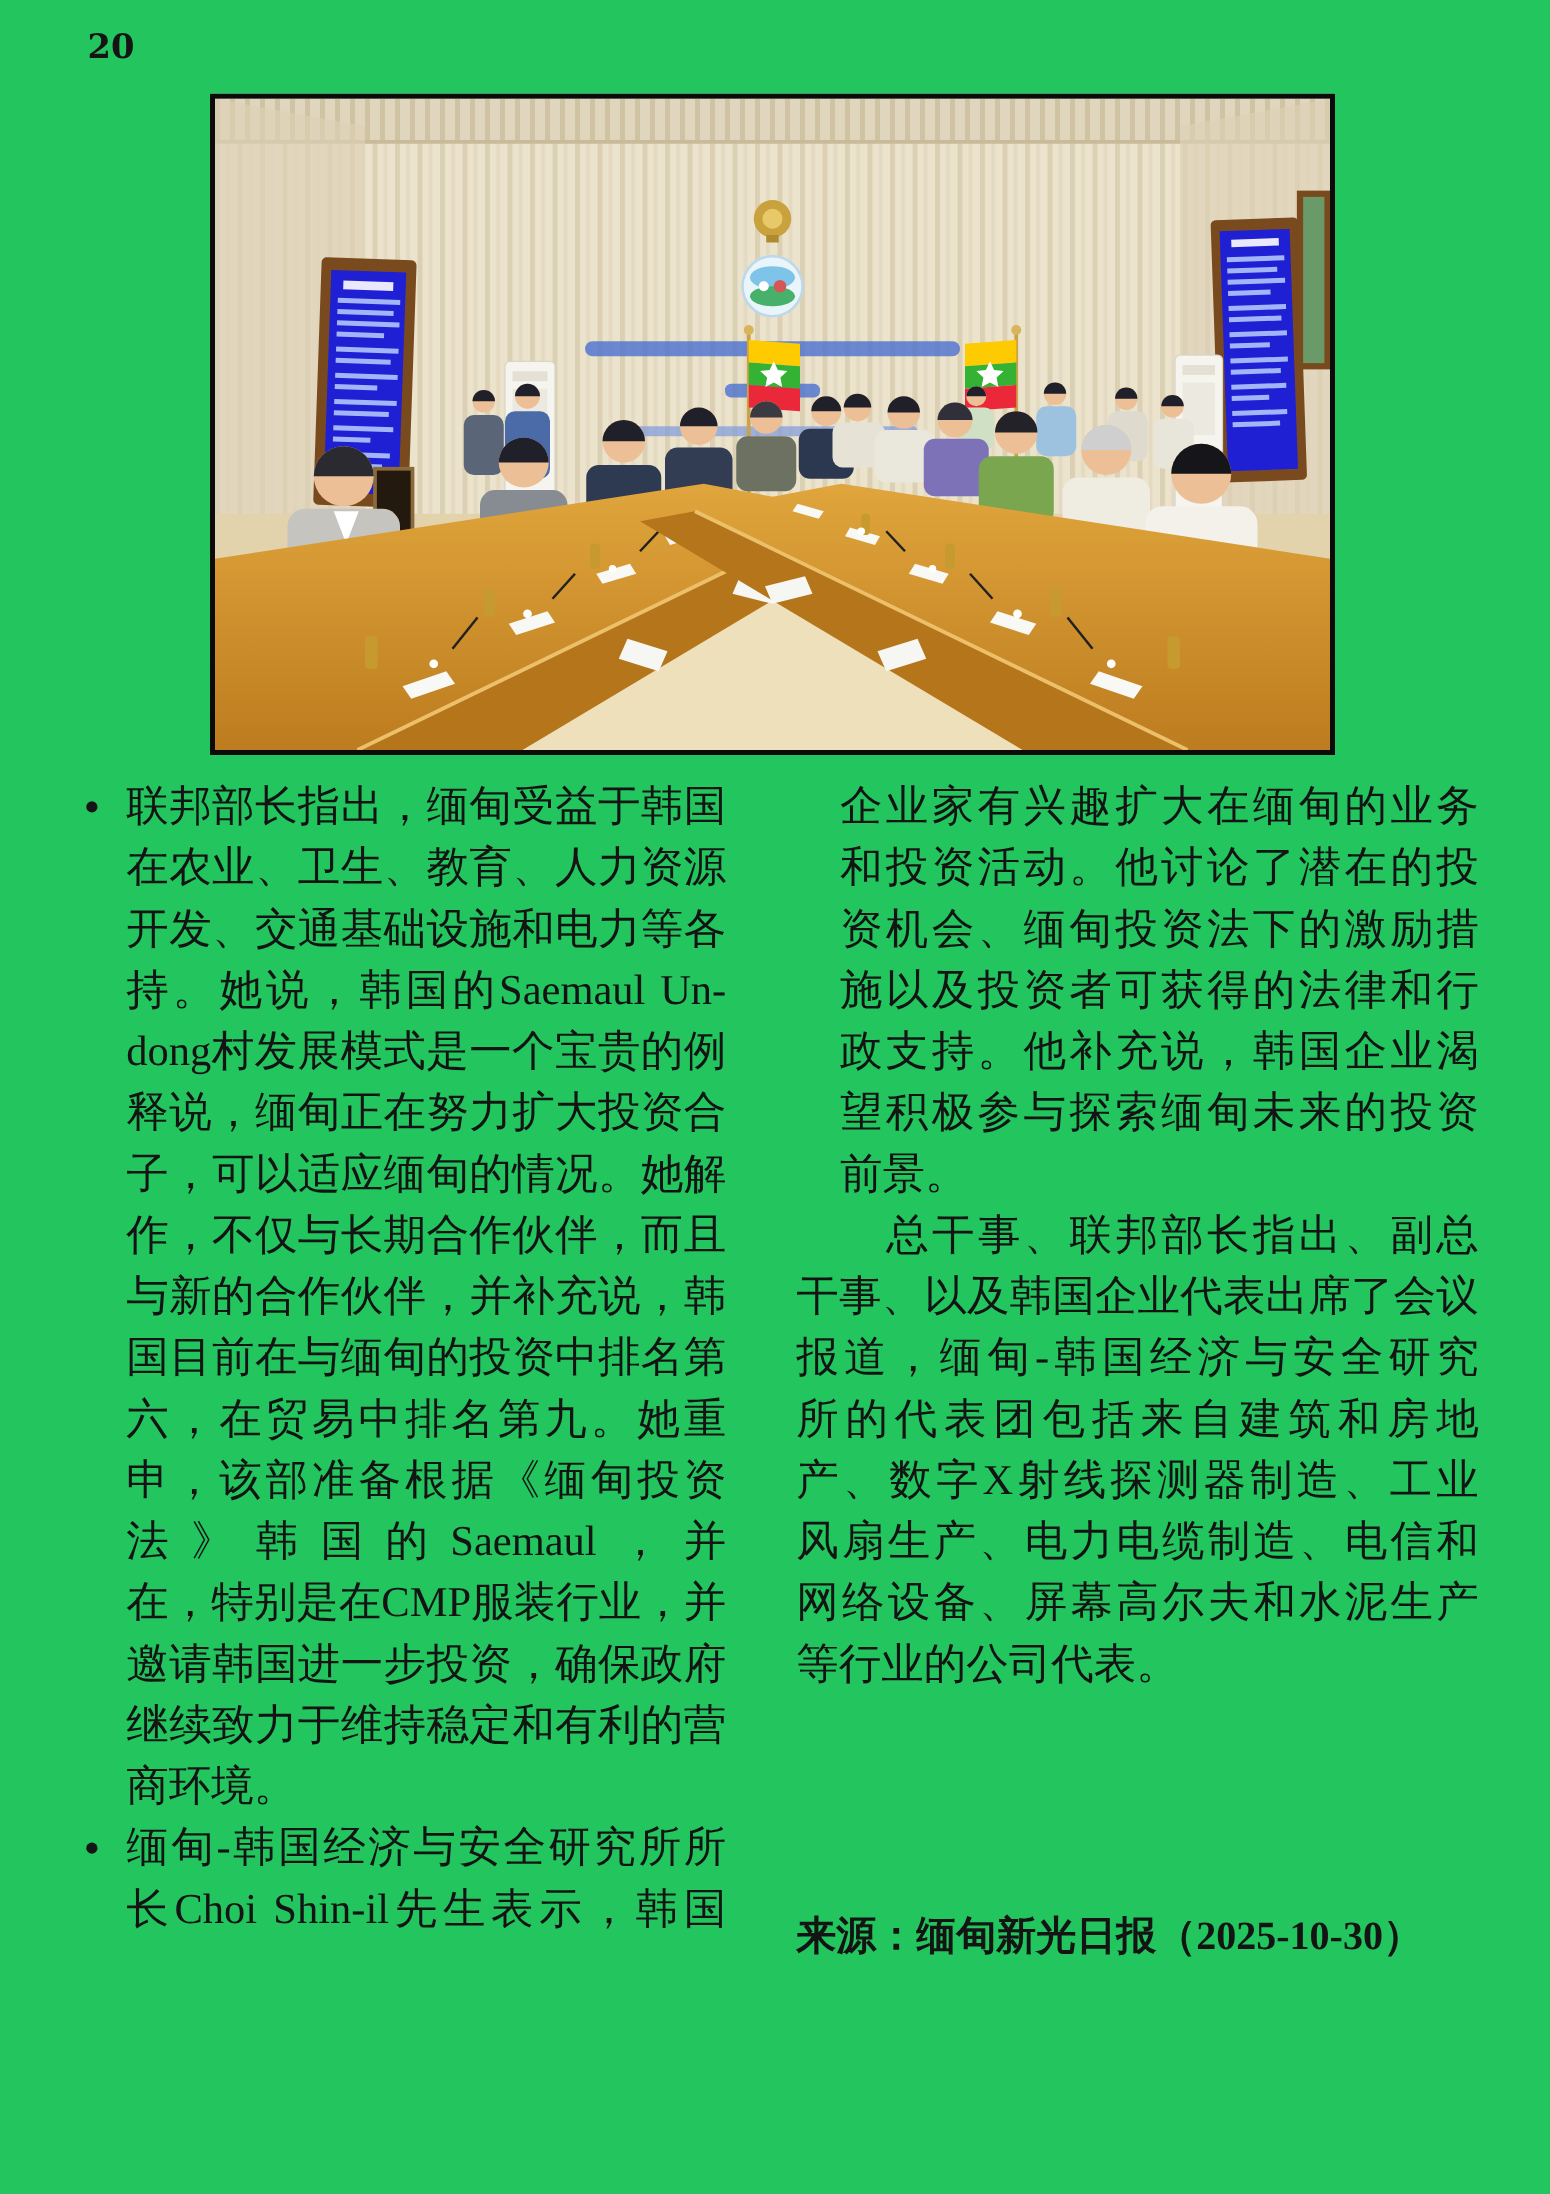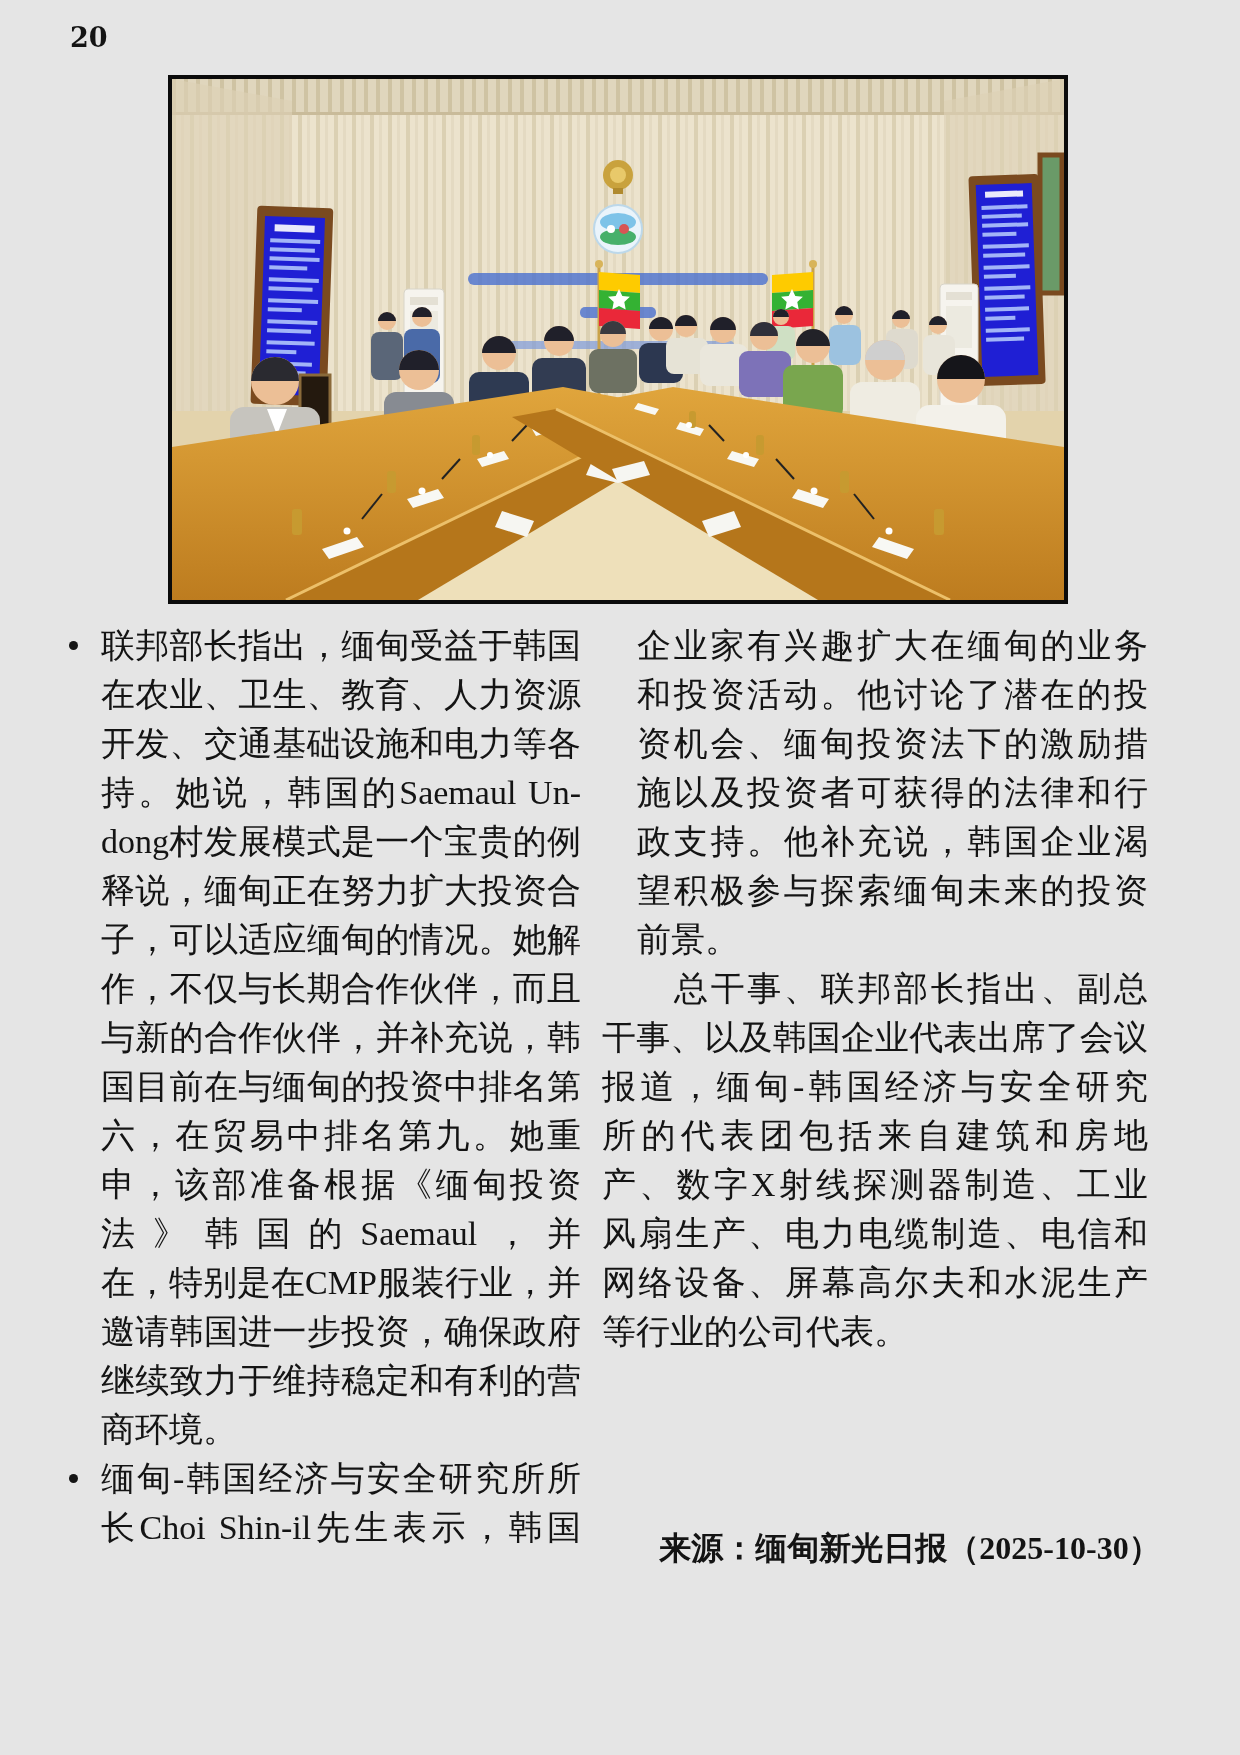--- a/index.html
+++ b/index.html
@@ -1,32 +1,32 @@
 <!DOCTYPE html>
 <html><head>
 <meta charset="utf-8">
 <style>
   html,body{margin:0;padding:0;background:#ffffff;}
-  .page{position:relative;width:1240px;height:1755px;background:#e5e5e5;overflow:hidden;
+  .page{position:relative;width:1240px;height:1755px;background:#22c55e;overflow:hidden;
         font-family:"Liberation Serif","DejaVu Serif",serif;color:#141414;}
   .page-number{position:absolute;left:70px;top:22px;font-size:27px;font-weight:bold;
         font-family:"DejaVu Serif","Liberation Serif",serif;}
   .photo-frame{position:absolute;left:168px;top:75px;width:900px;height:529px;
         border:4px solid #0b0b0b;box-sizing:border-box;background:#ece3cd;}
   .photo-frame svg{display:block;width:100%;height:100%;}
   .col{position:absolute;top:621px;font-size:34px;line-height:49px;}
   .col-left{left:60px;width:521px;}
-  .col-right{left:602px;width:546px;}
+  .col-right{left:637px;width:546px;}
   .line{position:relative;height:49px;white-space:nowrap;}
   .col .line{white-space:normal;}
   .j{text-align:justify;text-align-last:justify;}
   .col-left .line{padding-left:41px;}
   .col-right .line.hang{padding-left:35px;}
   .dot{position:absolute;left:9px;top:20px;width:9px;height:9px;border-radius:50%;background:#151515;}
-  .source-line{position:absolute;left:637px;top:1524px;width:546px;text-align:center;
+  .source-line{position:absolute;left:637px;top:1524px;width:546px;text-align:left;
         font-size:32px;font-weight:bold;line-height:49px;}
 </style>
 </head>
 <body>
 
 <div class="page">
 
   <div class="page-number">20</div>
 
   <div class="photo-frame">

